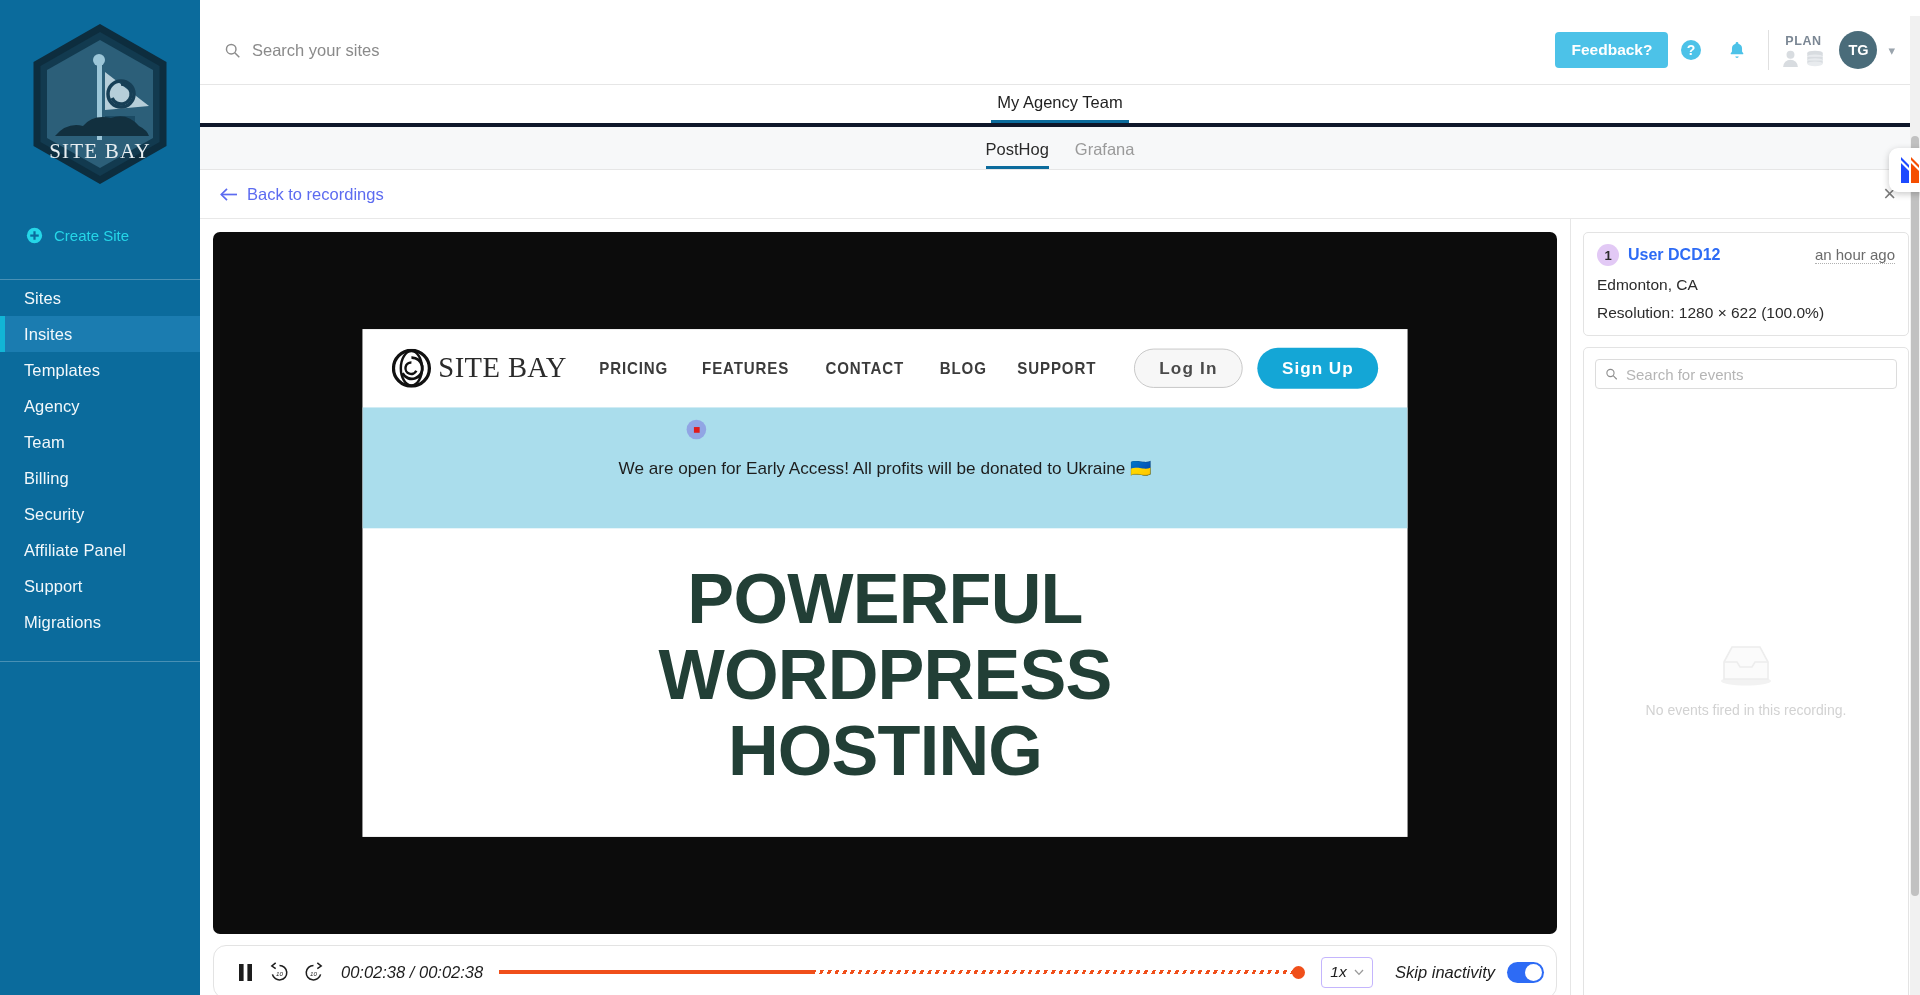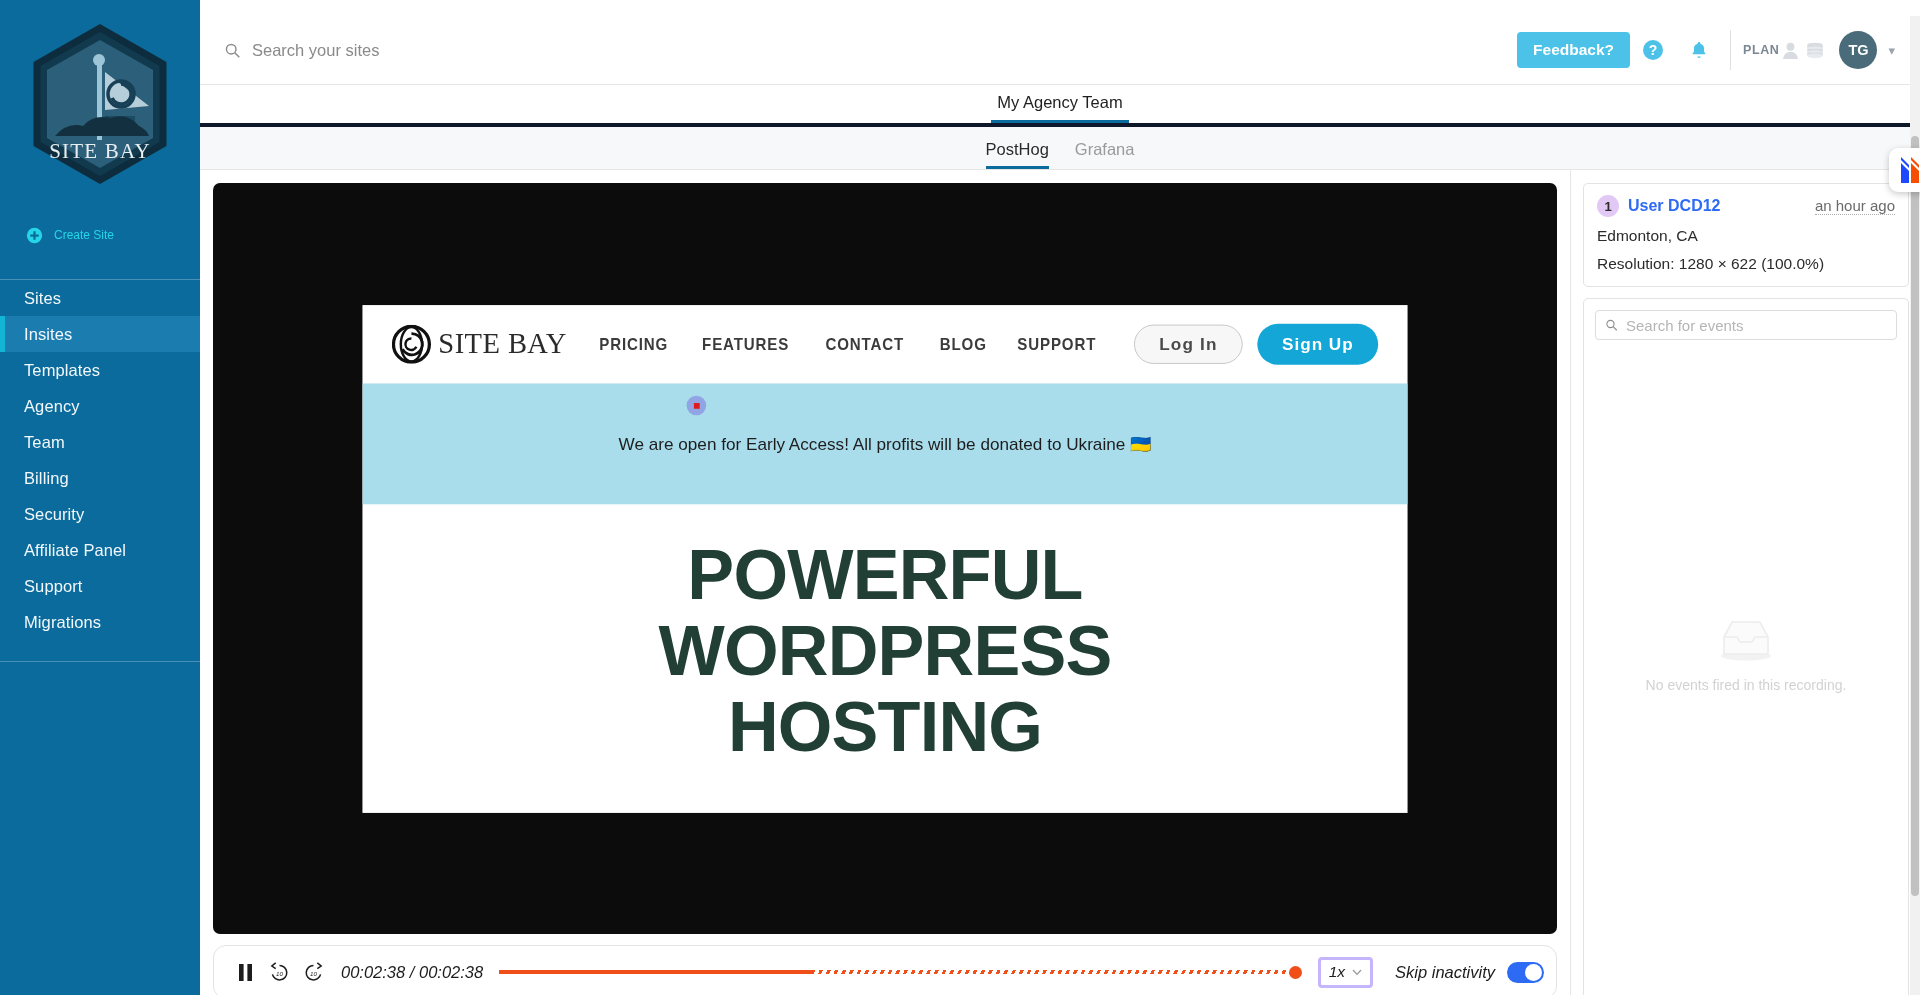--- a/index.html
+++ b/index.html
@@ -13,21 +13,21 @@
   
   .sidebar {
     width: 200px; flex: 0 0 200px; height: 995px;
     background: #0b6b9c; color: #fff; position: relative;
   }
   .logo-wrap { height: 208px; display: flex; align-items: center; justify-content: center; }
   .hexlogo { width: 138px; height: 160px; }
   .create-site {
     display: flex; align-items: center; gap: 11px;
     padding: 0 0 0 26px; height: 46px; margin-top: 4px;
-    color: #25d6e8; font-size: 12px; cursor: pointer;
+    color: #25d6e8; font-size: 15px; cursor: pointer;
   }
   .plus-ic { width: 17px; height: 17px; flex: 0 0 17px; }
   .nav-sep { height: 1px; background: rgba(255,255,255,.25); margin: 21px 0 0 0; }
   .nav { padding-top: 0px; }
   .nav-item {
     height: 36px; display: flex; align-items: center;
     padding-left: 19px; font-size: 16.5px; color: #f2f8fb;
     cursor: pointer; border-left: 5px solid transparent;
     letter-spacing: .1px;
   }
@@ -45,21 +45,21 @@
   .search-ic { width: 17px; height: 17px; color: #8c8c8c; }
   .search-ph { font-size: 16.5px; color: #8a8a8a; }
   .top-right { display: flex; align-items: center; gap: 0px; }
   .feedback-btn {
     background: #4cc2e8; color: #fff; border: none; border-radius: 4px;
     font-size: 15.5px; font-weight: bold; padding: 9px 16px; cursor: pointer;
     font-family: "Liberation Sans", sans-serif;
   }
   .icon-btn { width: 46px; height: 40px; display: flex; align-items: center; justify-content: center; cursor: pointer; }
   .divider-v { width: 1px; height: 40px; background: #e0e0e0; margin: 0 12px 0 8px; }
-  .plan-block { display: flex; flex-direction: row; align-items: center; gap: 2px; margin-right: 14px; cursor: pointer;}
+  .plan-block { display: flex; flex-direction: column; align-items: center; gap: 2px; margin-right: 14px; cursor: pointer;}
   .plan-label { font-size: 12.5px; font-weight: bold; color: #7b8794; letter-spacing: .6px; }
   .plan-icons { display: flex; gap: 5px; align-items: flex-end; }
   .avatar {
     width: 38px; height: 38px; border-radius: 50%; background: #4a6c7a;
     color: #fff; font-size: 14.5px; font-weight: bold;
     display: flex; align-items: center; justify-content: center;
   }
   .chev { margin-left: 11px; color: #9aa4ad; font-size: 13px; }
 
   
@@ -151,21 +151,21 @@
   .ctrl-ic { width: 34px; height: 34px; display: flex; align-items: center; justify-content: center; cursor: pointer; color: #1d1d1d; }
   .timecode { font-size: 16.5px; color: #1d1d1d; margin: 0 16px 0 11px; white-space: nowrap; font-family: "Liberation Sans", sans-serif;}
   .seekbar { flex: 1 1 auto; height: 18px; position: relative; display: flex; align-items: center; cursor: pointer; margin-right: 16px;}
   .seek-solid { height: 4px; background: #f04f1a; }
   .seek-dashed {
     height: 4px; flex: 1 1 auto;
     background: repeating-linear-gradient(115deg,#f04f1a 0 3px,#ffffff 3px 7px);
   }
   .seek-handle { width: 13px; height: 13px; border-radius: 50%; background: #f04f1a; margin-left: -6px; }
   .speed-sel {
-    border: 3px solid #c4b5fd; border-radius: 4px; height: 31px; min-width: 52px;
+    border: 1px solid #c4b5fd; border-radius: 4px; height: 31px; min-width: 52px;
     display: flex; align-items: center; justify-content: center; gap: 7px;
     font-size: 15.5px; color: #1d1d1d; cursor: pointer; padding: 0 8px;
   }
   .skip-label { font-size: 16.5px; color: #1d1d1d; margin-left: 22px; }
   .toggle {
     width: 37px; height: 21px; border-radius: 11px; background: #2d6bf5;
     margin-left: 12px; position: relative; cursor: pointer;
   }
   .toggle i { position: absolute; right: 2px; top: 2px; width: 17px; height: 17px; border-radius: 50%; background: #fff; display:block;}
 
@@ -342,20 +342,31 @@
           <path d="M11 27 L11 7 L19 15 L19 27 Z" fill="#f54e00"></path>
           <path d="M11 4 L11 1 L19 9 L19 12 Z" fill="#f54e00"></path>
           <path d="M21 27 L21 7 L29 15 L29 27 Z" fill="#f9bd2b"></path>
           <path d="M21 4 L21 1 L29 9 L29 12 Z" fill="#f9bd2b"></path>
           <path d="M31 27 L31 7 L39 15 L39 27 Z" fill="#000"></path>
           <circle cx="35.2" cy="21.5" r="1.9" fill="#fff"></circle>
         </g>
       </svg>
     </div>
 
+    <div class="subheader">
+      <div class="back-link">
+        <svg width="18" height="15" viewBox="0 0 18 15">
+          <line x1="1.5" y1="7.5" x2="17" y2="7.5" stroke="#5c6bf0" stroke-width="1.7"></line>
+          <polyline points="7,1.8 1.3,7.5 7,13.2" fill="none" stroke="#5c6bf0" stroke-width="1.7"></polyline>
+        </svg>
+        <span>Back to recordings</span>
+      </div>
+      <div class="spacer"></div>
+      <div class="close-x">×</div>
+    </div>
 
     <div class="content">
 
       <div class="player-col">
         <div class="player-stage">
 
           <div class="site-frame">
 
             <div class="site-nav">
               <div class="sb-logo">

